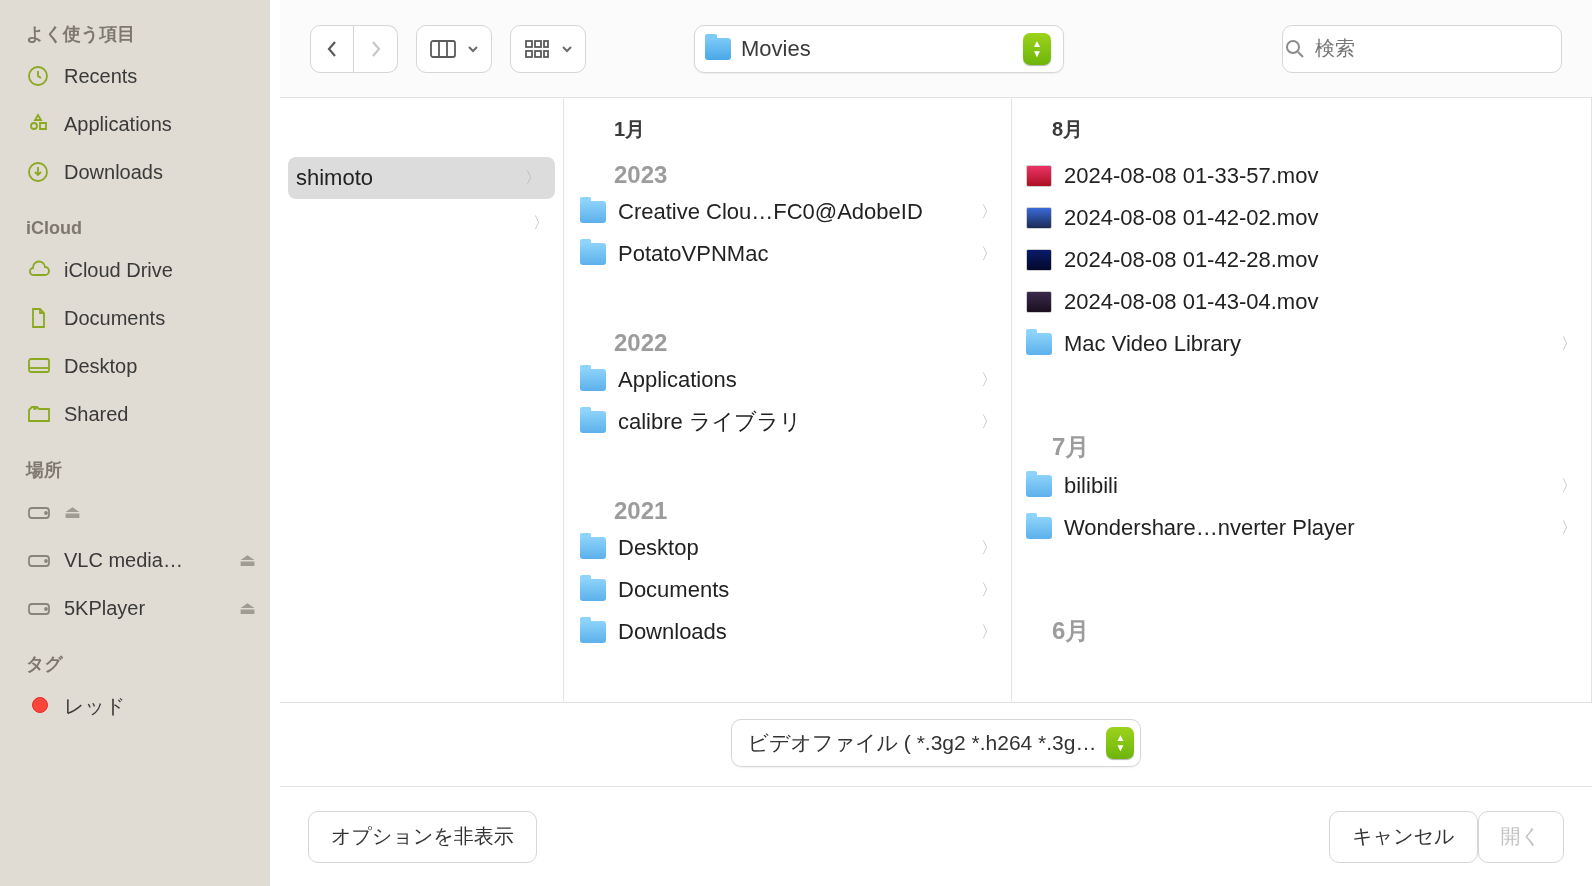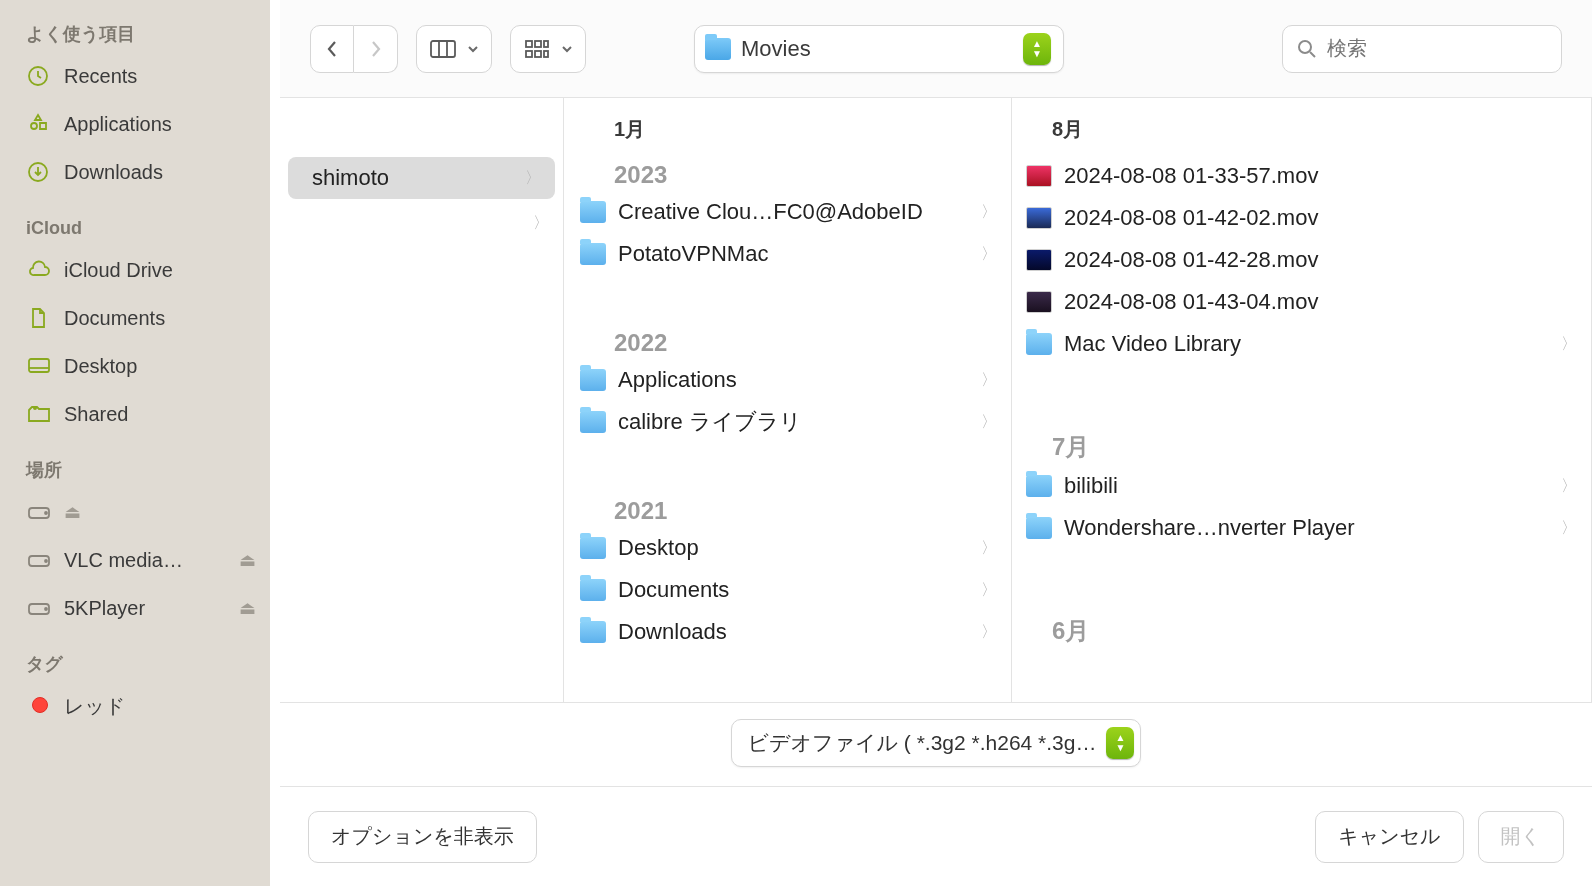--- a/index.html
+++ b/index.html
@@ -134,21 +134,21 @@
 .green-stepper span { font-size:10px; line-height:10px; color:#fff; }
 
 .search-wrap {
   margin-left: auto;
   border: 1px solid #d6d6d6;
   border-radius: 10px;
   background: #fff;
   height: 48px;
   display: flex;
   align-items: center;
-  padding: 0 14px;
+  padding: 0 2px;
   gap: 10px;
   width: 280px;
 }
 .search-wrap input {
   border: none; outline: none; font-size: 20px; width: 100%;
   background: transparent; color:#888;
 }
 .search-wrap .mag { color:#8b8b8b; font-size:20px; }
 
 
@@ -193,21 +193,21 @@
   padding: 4px 14px 4px 16px;
   gap: 12px;
   height: 42px;
   font-size: 22px;
   color: #222;
 }
 .file-row.selected {
   background: #dcdcdc;
   border-radius: 8px;
   margin: 3px 8px;
-  padding-left: 24px;
+  padding-left: 8px;
 }
 .file-row .name { flex:1; white-space:nowrap; overflow:hidden; text-overflow:ellipsis; }
 .file-row .chev { color:#b5b5b5; font-size:16px; }
 .file-row .fic { width:26px; height:22px; flex:0 0 26px; }
 
 .fic-folder {
   background: linear-gradient(#8dd3fa,#5cb0ec);
   border-radius: 3px;
   position: relative;
 }
@@ -586,15 +586,15 @@
     <span class="green-stepper">
         <span>▲</span>
         <span>▼</span>
       </span>
   </div>
 </div>
 
 <div class="footer-bar">
   <div class="btn">オプションを非表示</div>
   <div class="spacer"></div>
-  <div class="btn" style="margin-right:14px">キャンセル</div>
+  <div class="btn" style="">キャンセル</div>
   <div class="btn disabled">開く</div>
 </div>
 
 </body></html>

